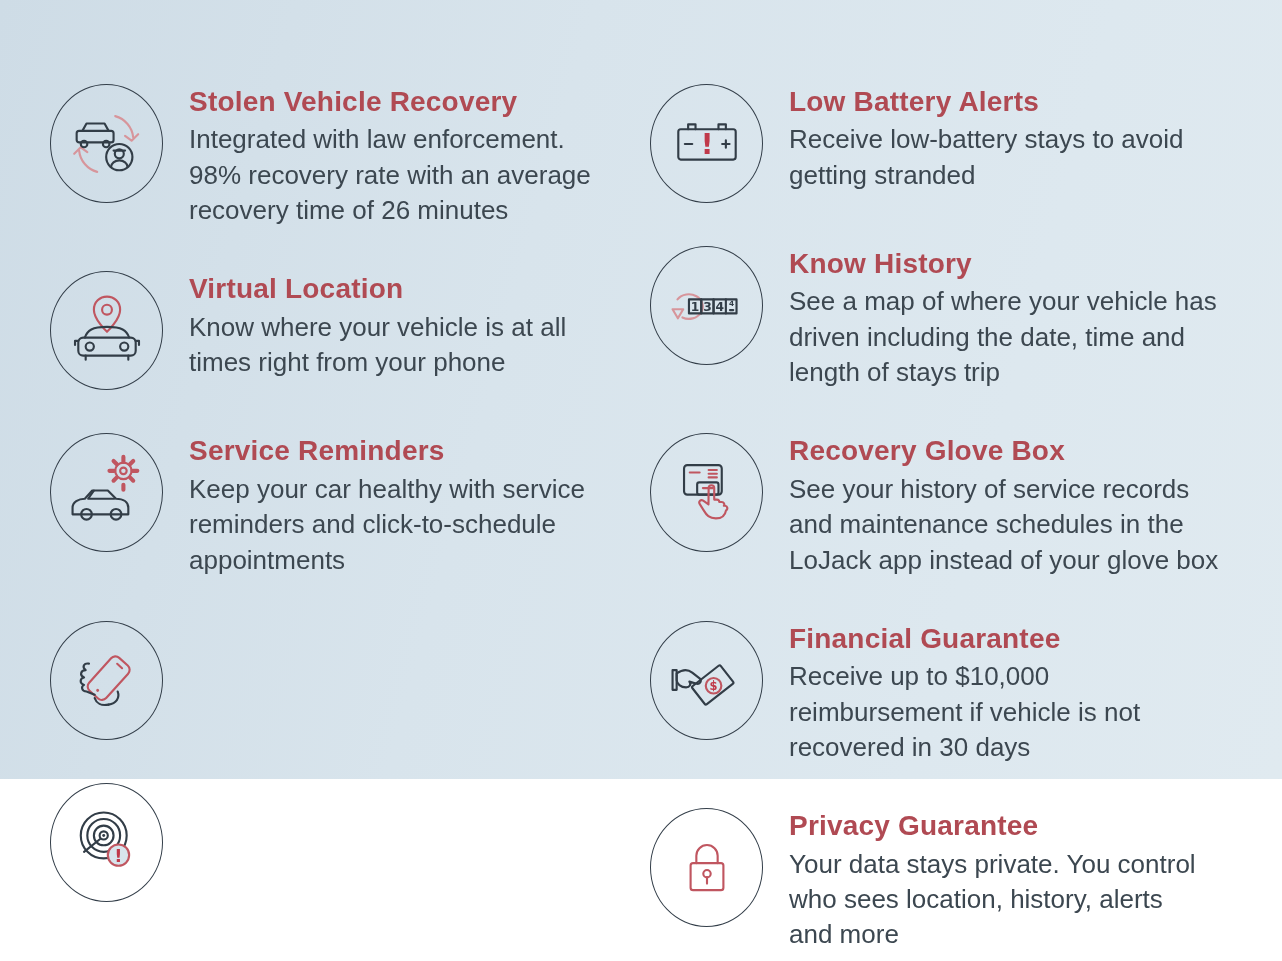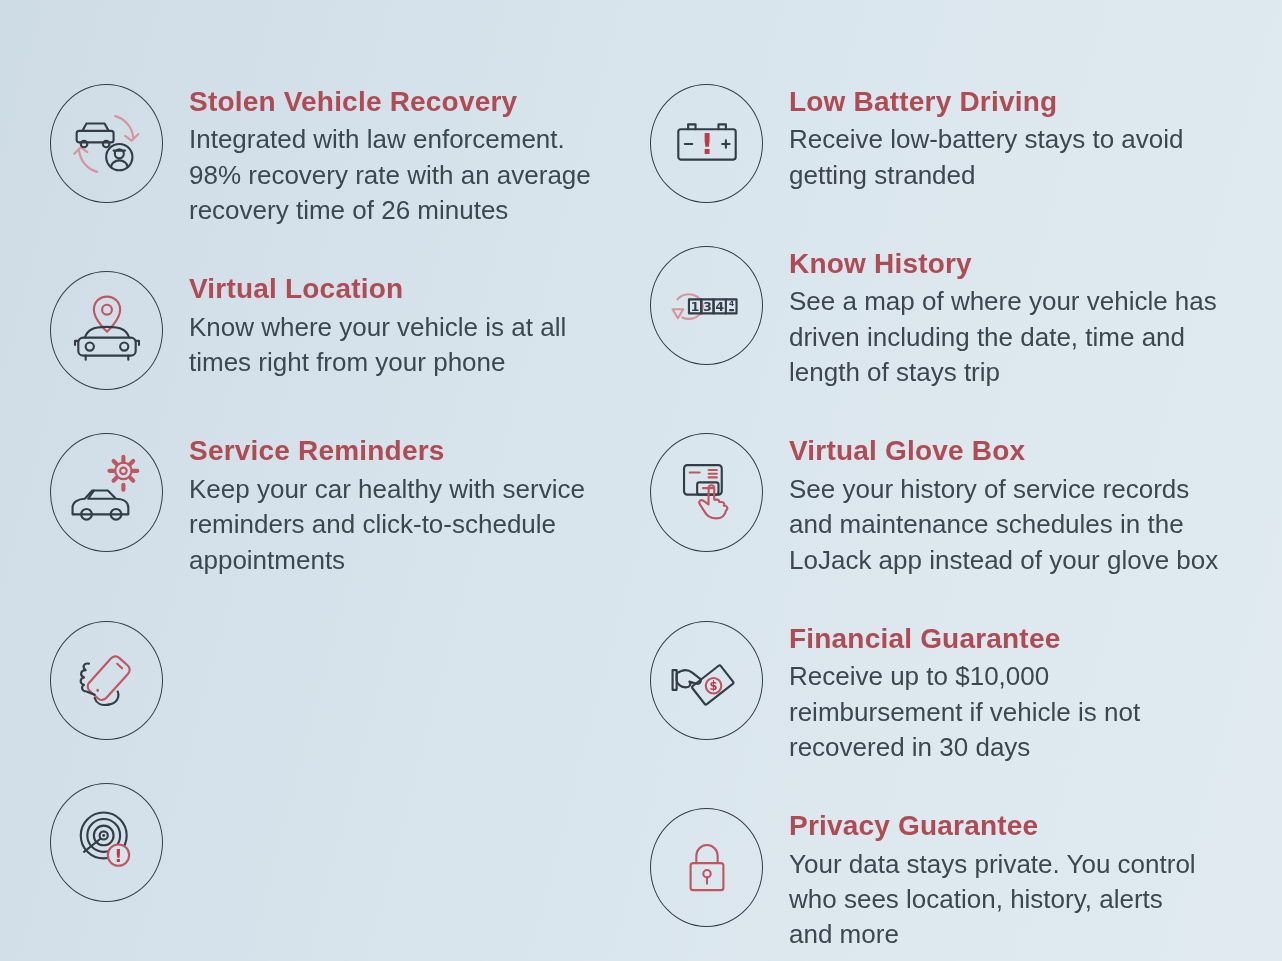--- a/index.html
+++ b/index.html
@@ -2,21 +2,21 @@
 <html><head>
 <meta charset="utf-8">
 <style>
   * { box-sizing: border-box; margin: 0; padding: 0; }
   html, body { width: 1282px; height: 961px; }
   body {
     font-family: "Liberation Sans", "DejaVu Sans", sans-serif;
     overflow: hidden;
   }
   .page {
-    width: 1282px; height: 961px;
+    width: 1282px; height: 779px;
     background: linear-gradient(105deg, #cedce6 0%, #d8e4ec 40%, #dde8ef 75%, #e0eaf0 100%);
     padding: 84px 0 8px 50px;
   }
   .grid { display: flex; }
   .col { display: flex; flex-direction: column; }
   .col-left  { width: 600px; }
   .col-right { width: 630px; }
   .feature { display: flex; align-items: flex-start; margin-bottom: 43px; min-height: 118px; }
   .icon-circle {
     flex: 0 0 auto;
@@ -156,21 +156,21 @@
         <div class="icon-circle">
           <svg viewBox="0 0 100 100">
             <path class="ds" d="M27,32 v-6 h9 v6 M64,32 v-6 h9 v6"></path>
             <rect class="ds" x="15" y="32" width="70" height="37" rx="3"></rect>
             <path class="ds" d="M23,50 h9"></path>
             <path class="ds" d="M73,45.5 v9 M68.5,50 h9"></path>
             <text class="tred" x="50" y="62" font-size="34" text-anchor="middle">!</text>
           </svg>
         </div>
         <div class="copy">
-          <h3 class="title">Low Battery Driving</h3>
+          <h3 class="title">Low Battery Alerts</h3>
           <p class="desc">Receive low-battery stays to avoid
 getting stranded</p>
         </div>
       </article>
 
       <article class="feature">
         <div class="icon-circle">
           <svg viewBox="0 0 100 100">
             <path class="rl" d="M14,42 a17,15 0 1 1 6,22"></path>
             <path class="rl" d="M8,54 h13 l-6.5,11 z"></path>
@@ -198,21 +198,21 @@
           <svg viewBox="0 0 100 100">
             <rect class="ds" x="22" y="16" width="46" height="36" rx="4"></rect>
             <path class="rs" d="M29,25 h12"></path>
             <path class="rs" d="M52,22 h10 M52,26.5 h10 M52,31 h10"></path>
             <rect class="ds" x="38" y="37" width="26" height="15" rx="2.5"></rect>
             <path class="rs" d="M45,44 h12"></path>
             <path class="rs" d="M52,44 a3.4,3.4 0 0 1 6.8,0 v14 h3.2 a3,3 0 0 1 3,3 h3 a3,3 0 0 1 2.6,4.6 h1.6 a3,3 0 0 1 1,5.6 c-1,6.4 -5.2,9.8 -12.4,9.8 c-8.2,0 -11.4,-4.2 -14.4,-9.2 l-5.2,-8.2 c-2,-3.2 1.2,-6.2 4.2,-4.2 l6.4,4.4 z"></path>
           </svg>
         </div>
         <div class="copy">
-          <h3 class="title">Virtual Glove Box</h3>
+          <h3 class="title">Recovery Glove Box</h3>
           <p class="desc">See your history of service records
 and maintenance schedules in the
 LoJack app instead of your glove box</p>
         </div>
       </article>
 
       <article class="feature">
         <div class="icon-circle">
           <svg viewBox="0 0 100 100">
             <g transform="rotate(-38 57 56)">

